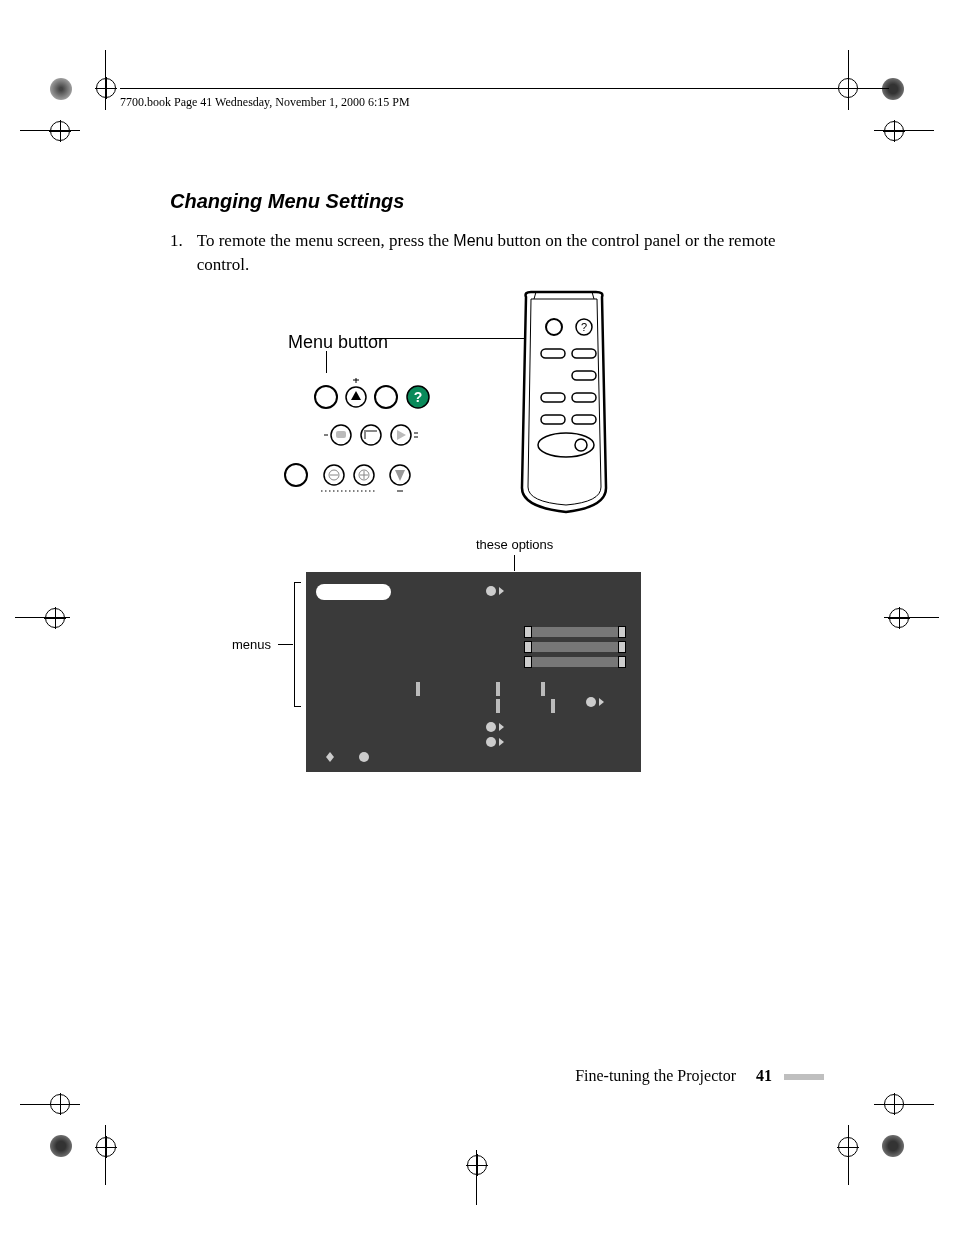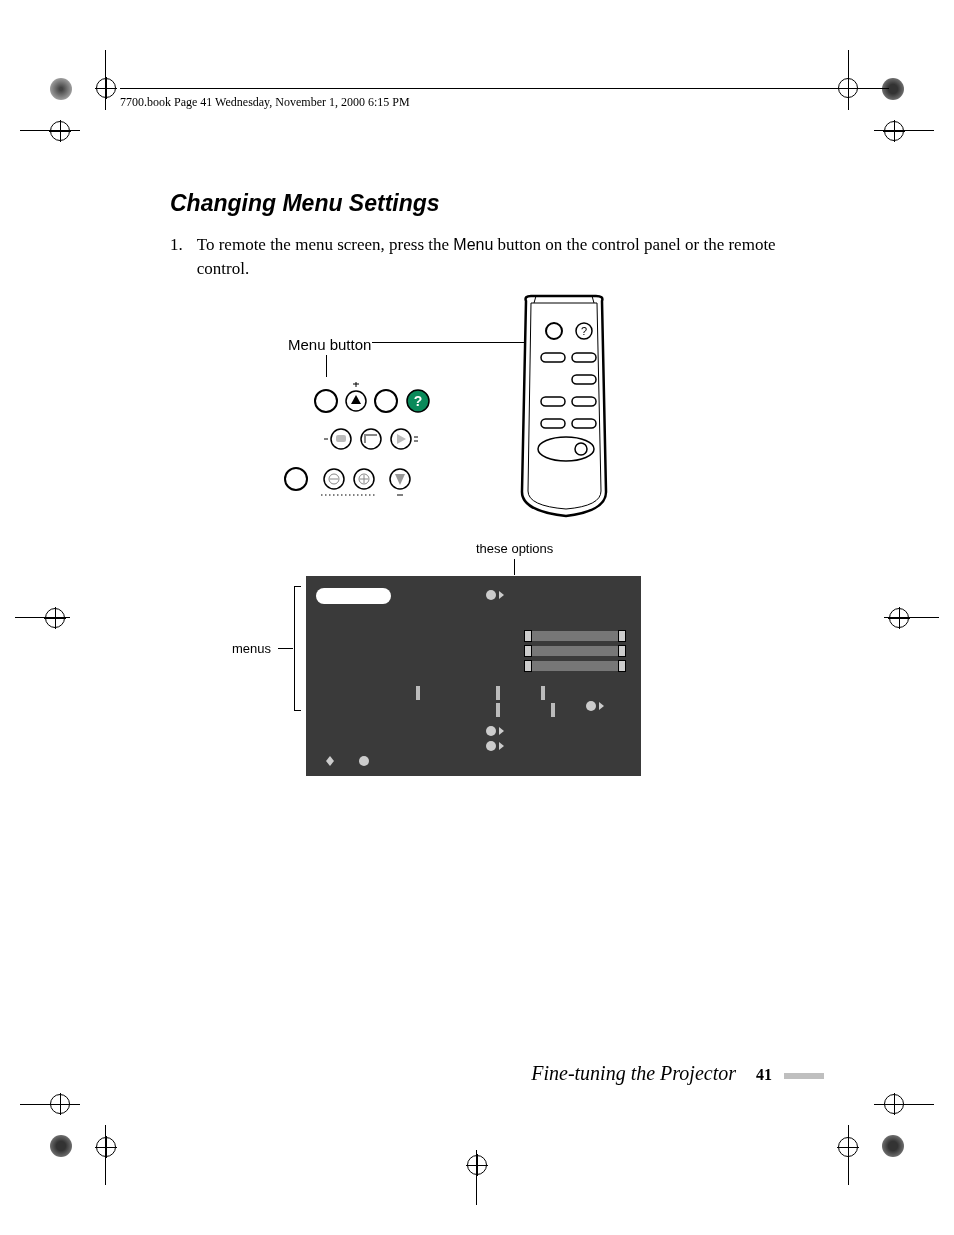--- a/index.html
+++ b/index.html
@@ -63,21 +63,21 @@
   .content {
     position: absolute;
     left: 170px;
     top: 190px;
     width: 630px;
   }
   h2 {
     font-family: Arial, Helvetica, sans-serif;
     font-style: italic;
     font-weight: bold;
-    font-size: 23px;
+    font-size: 20px;
     margin: 0 0 16px 0;
   }
   p {
     font-size: 17px;
     line-height: 1.4;
     margin: 0 0 16px 0;
   }
   .step {
     display: flex;
     gap: 14px;
@@ -91,21 +91,21 @@
     position: relative;
     height: 220px;
     margin-left: 26px;
     margin-bottom: 20px;
   }
   .menu-btn-label {
     position: absolute;
     left: 92px;
     top: 35px;
     font-family: Arial, Helvetica, sans-serif;
-    font-size: 15px;
+    font-size: 18px;
   }
   .label-line {
     position: absolute;
     background: #000;
   }
   .panel-svg {
     position: absolute;
     left: 60px;
     top: 70px;
   }
@@ -173,22 +173,21 @@
     border-bottom: 4px solid transparent;
     border-left: 5px solid #ccc;
   }
   .footer {
     position: absolute;
     bottom: 150px;
     right: 130px;
     text-align: right;
   }
   .footer-title {
-    font-style: italic;
-    font-size: 20px;
+    font-size: 16px;
   }
   .footer-num {
     font-weight: bold;
     font-size: 16px;
     margin-left: 16px;
   }
   .footer-rule {
     display: inline-block;
     width: 40px; height: 6px;
     background: #bfbfbf;

